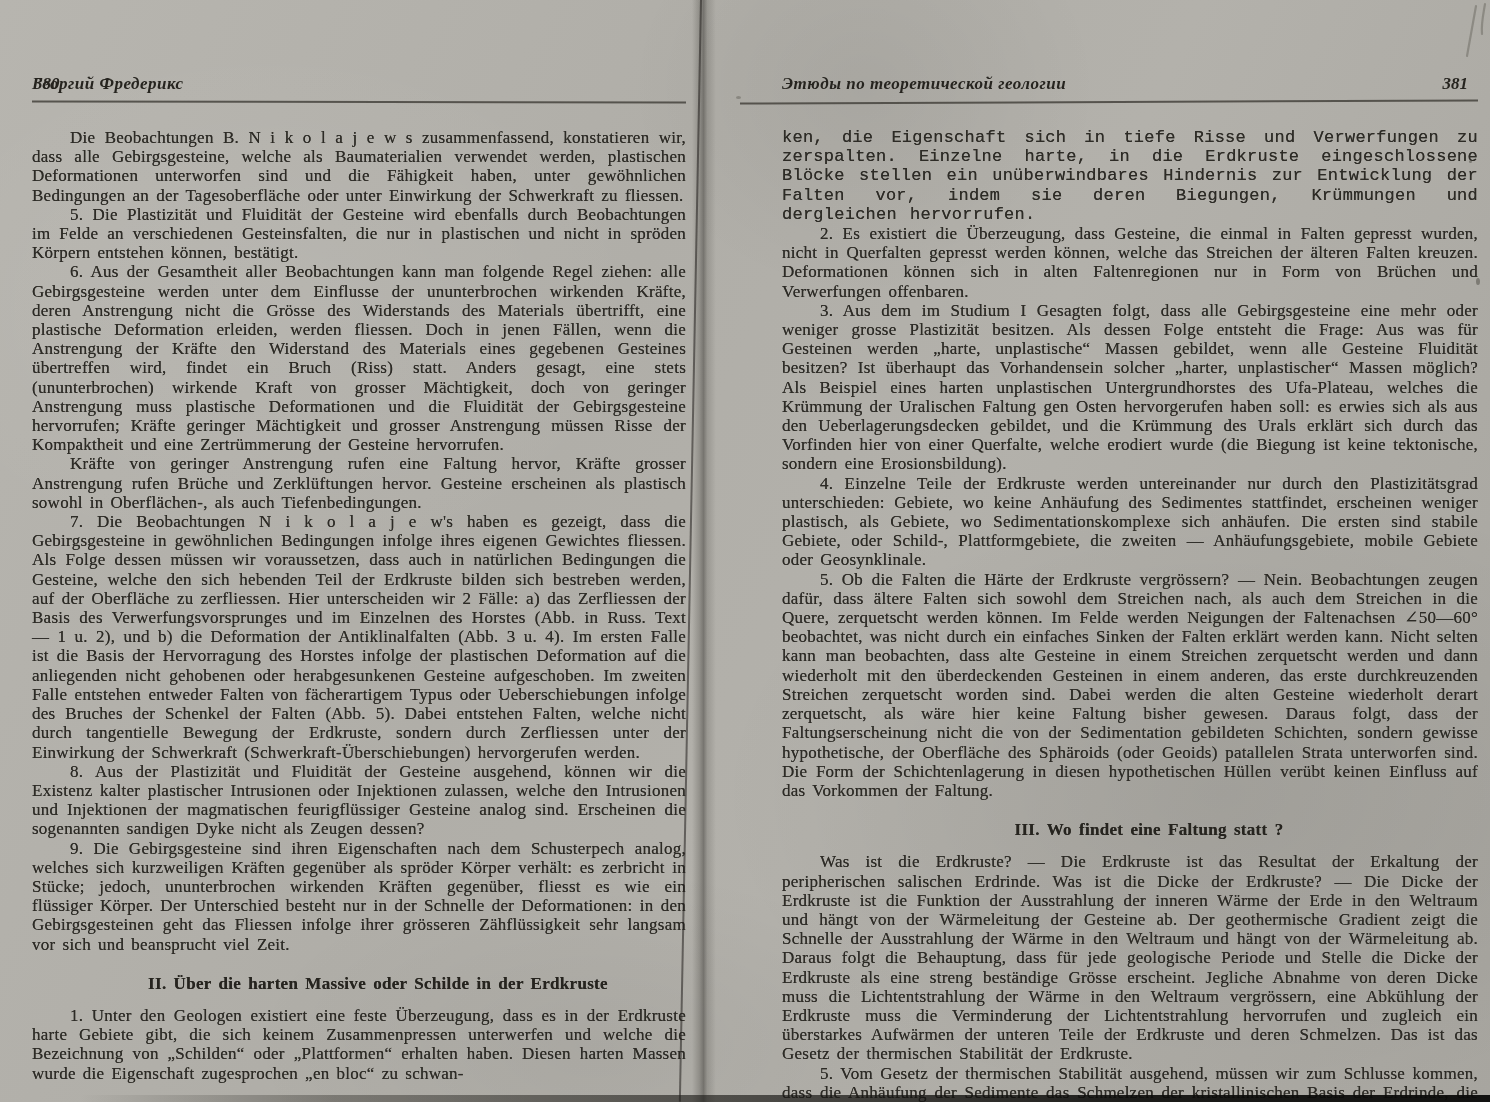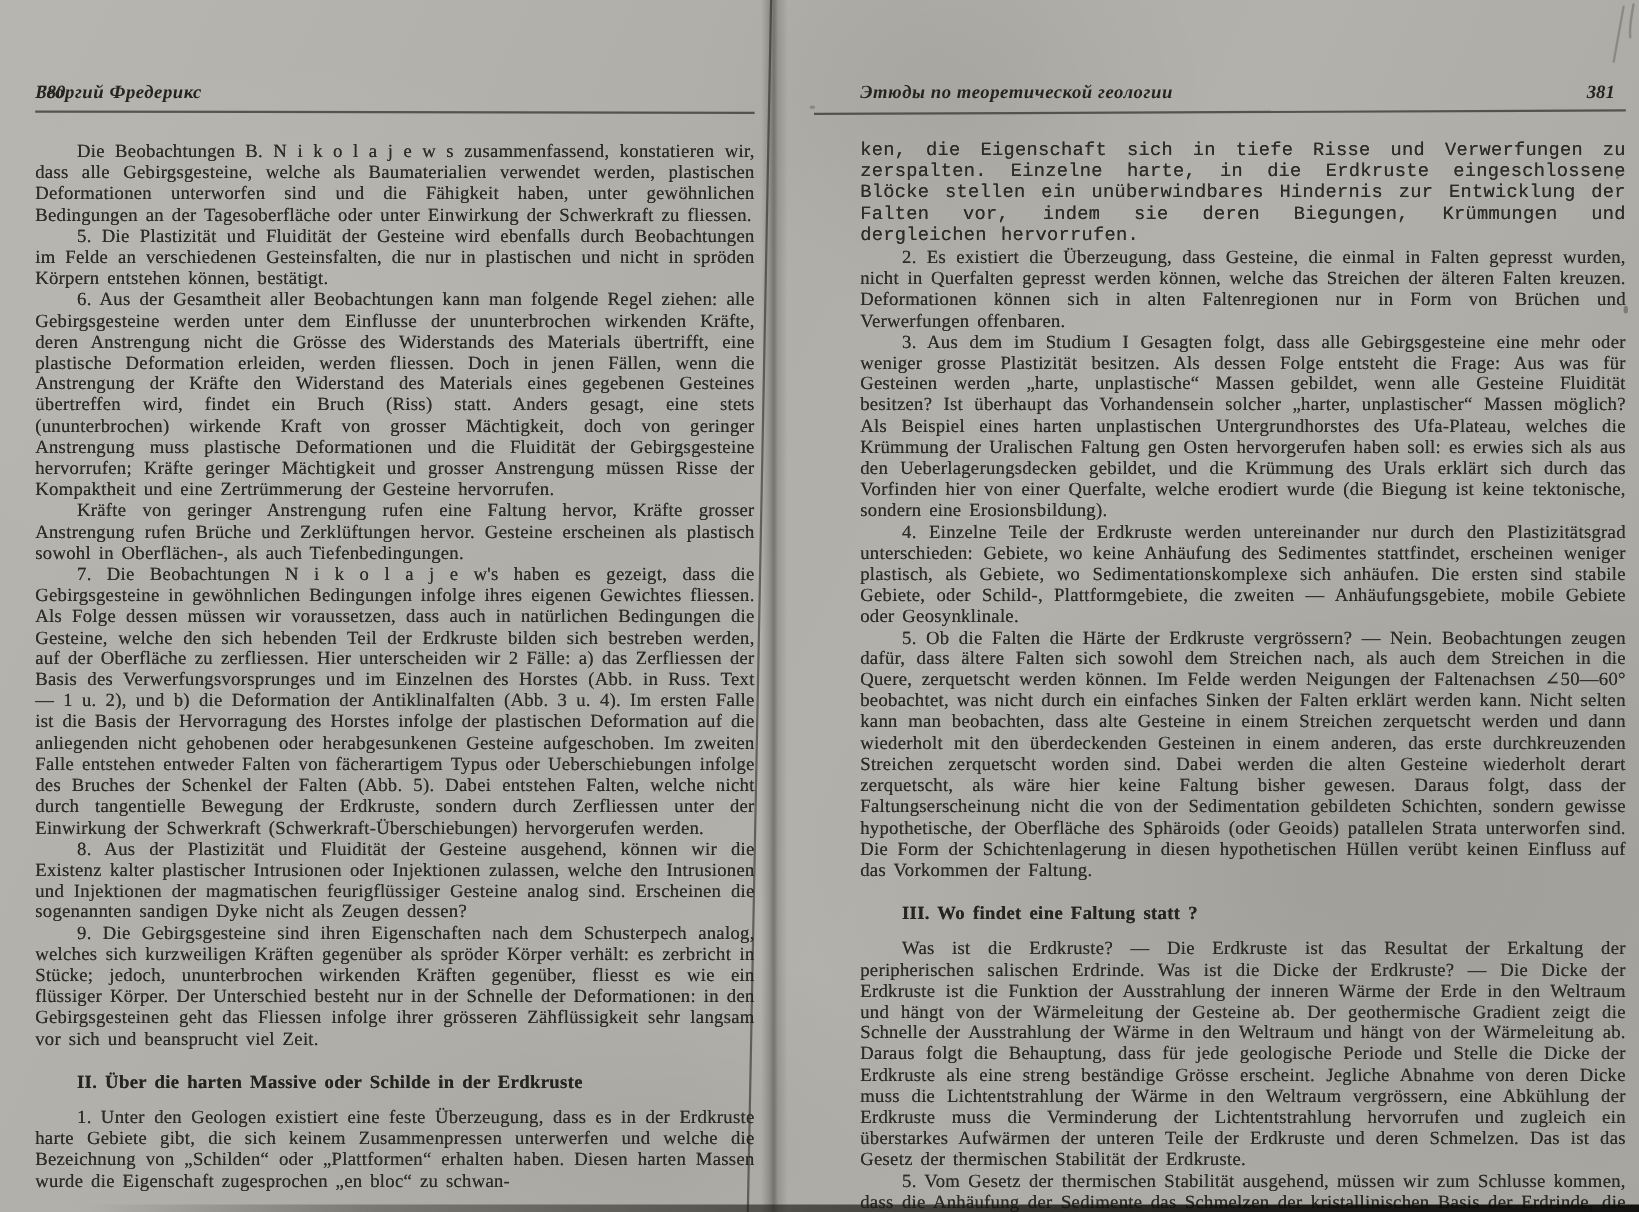--- a/index.html
+++ b/index.html
@@ -36,21 +36,21 @@
     margin-top:25px;
     font-size:17px; line-height:19.2px;
     text-align:justify;
     letter-spacing:0.25px; word-spacing:2.6px;
     text-shadow:0 0 0.5px rgba(45,43,38,0.85);
   }
   .pagebody p { margin:0; text-indent:38px; }
   .pagebody p.noindent { text-indent:0;font-family:Liberation Mono, monospace; }
   h2.section {
     font-size:17px; line-height:19.2px; font-weight:bold;
-    margin:20px 0 13px 0; text-indent:38px; text-align:left;
+    margin:20px 0 13px 0; text-indent:38px; text-align:center;
     color:#26241f; letter-spacing:0.3px;
   }
 
   .gutter {
     position:absolute; left:692px; top:0; width:24px; height:1102px; pointer-events:none;
     background:linear-gradient(90deg, rgba(90,88,82,0) 0%, rgba(70,68,62,0.28) 30%,
       rgba(38,36,32,0.42) 48%, rgba(70,68,62,0.22) 64%, rgba(120,118,112,0) 100%);
   }
   .gutter::after{
     content:""; position:absolute; left:8px; top:0; width:2px; height:1102px;

